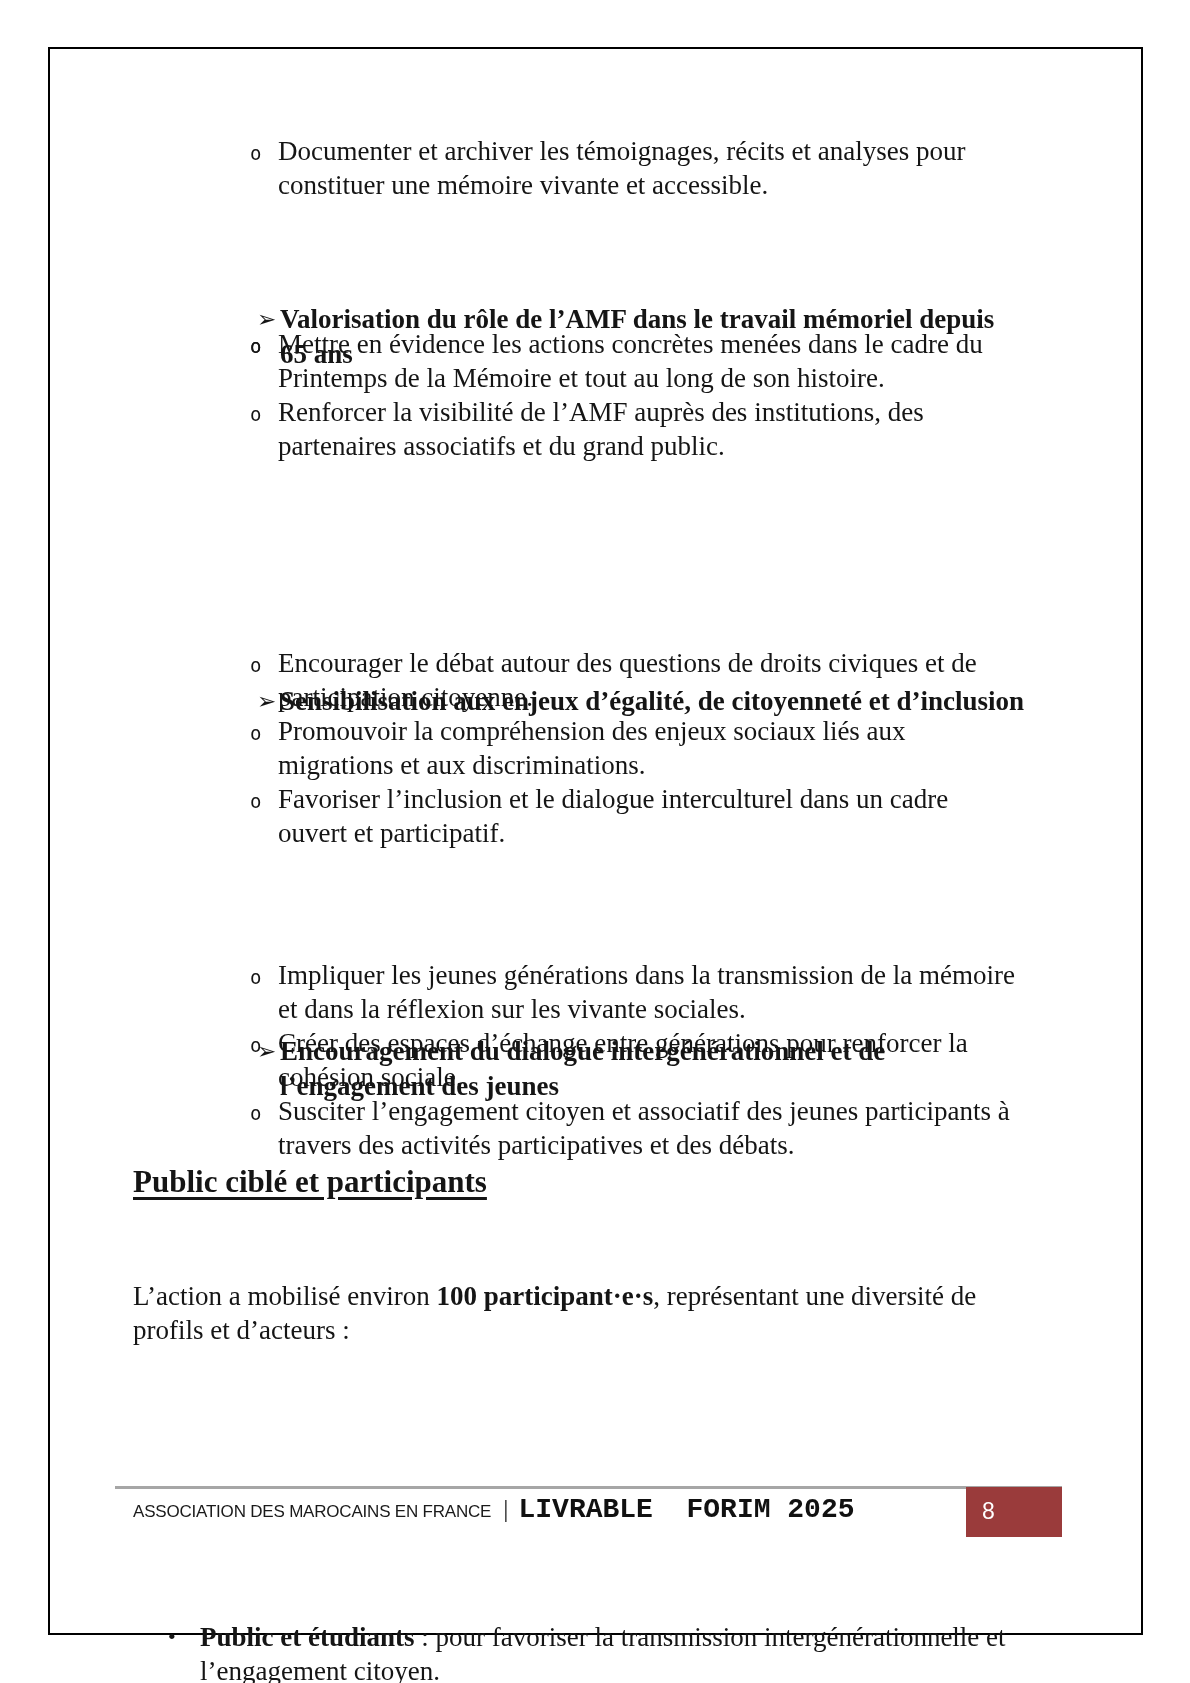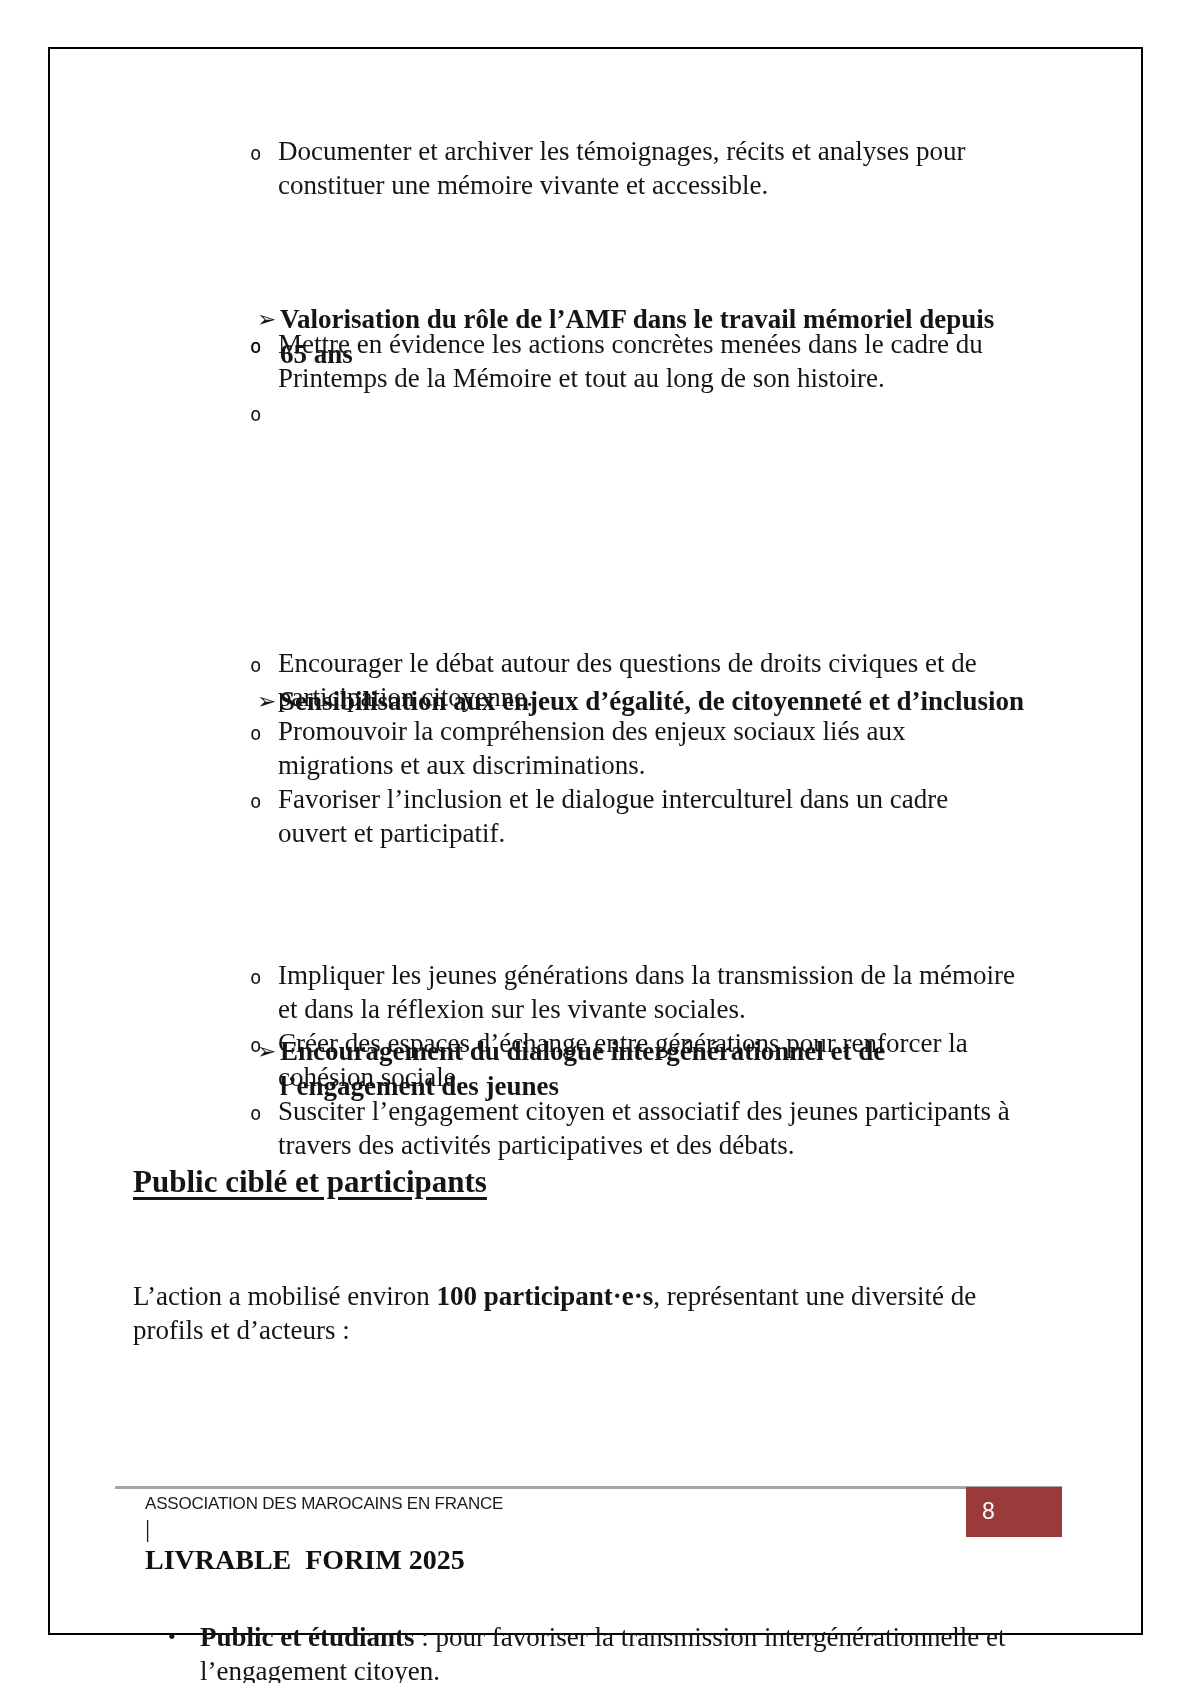--- a/index.html
+++ b/index.html
@@ -112,37 +112,36 @@
     height: 3px;
     background: #a6a6a6;
   }
   .footer-row {
     position: absolute;
     left: 133px;
     top: 1494px;
     display: flex;
     align-items: baseline;
     white-space: nowrap;
-    flex-direction: column;
   }
   .footer-org {
     font-family: "Liberation Sans", sans-serif;
     font-size: 17px;
     letter-spacing: -0.2px;
     color: #1a1a1a;
   }
   .footer-sep {
     font-family: "Liberation Serif", serif;
     font-size: 26px;
     font-weight: 400;
     margin: 0 10px 0 12px;
     color: #1a1a1a;
   }
   .footer-deliverable {
-    font-family: Liberation Serif, serif;
+    font-family: Liberation Mono, monospace;
     font-size: 28px;
     font-weight: bold;
     white-space: pre;
     color: #111111;
   }
   .page-number-box {
     position: absolute;
     left: 966px;
     top: 1487px;
     width: 96px;
@@ -179,20 +178,21 @@
     <div class="abs" style="top:327px">
       <div class="o-item">
         <span class="o-marker">o</span>
       </div>
       <div class="o-item">
         <span class="o-marker">o</span>
         <span>Mettre en évidence les actions concrètes menées dans le cadre du Printemps de la Mémoire et tout au long de son histoire.</span>
       </div>
       <div class="o-item">
         <span class="o-marker">o</span>
+        <span>Renforcer la visibilité de l’AMF auprès des institutions, des partenaires associatifs et du grand public.</span>
       </div>
     </div>
 
     <div class="arrow-item abs" style="top:546px">
       <span class="arrow-marker">➢</span>
       <span>Sensibilisation aux enjeux d’égalité, de citoyenneté et d’inclusion</span>
     </div>
 
     <div class="abs" style="top:646px">
       <div class="o-item">

